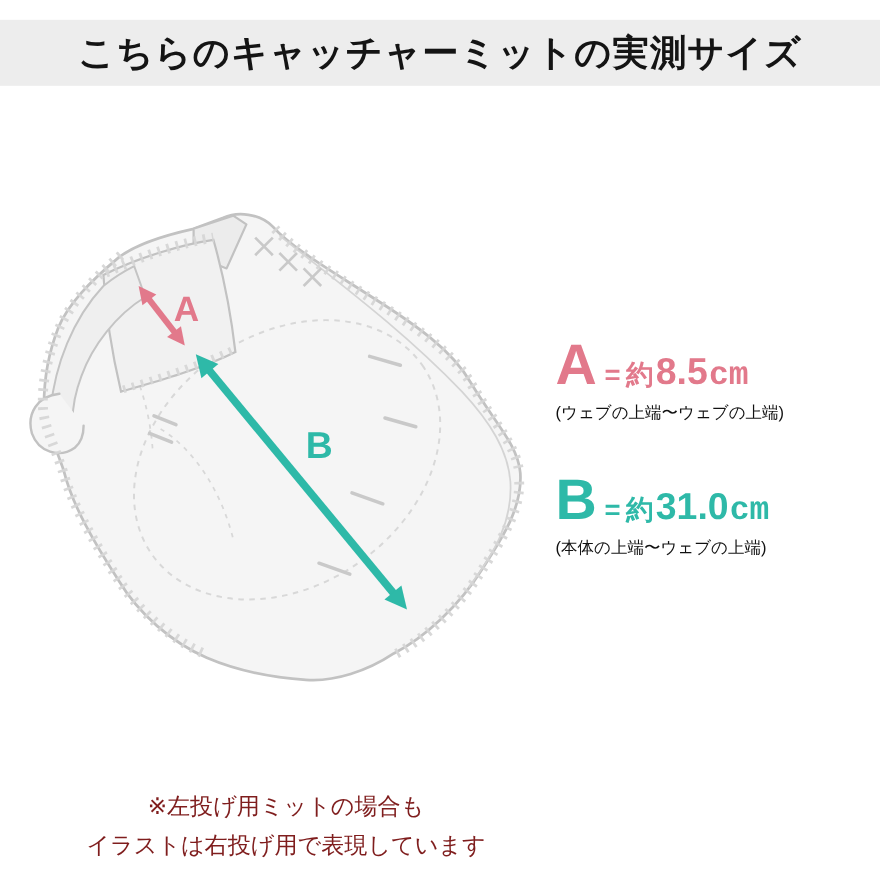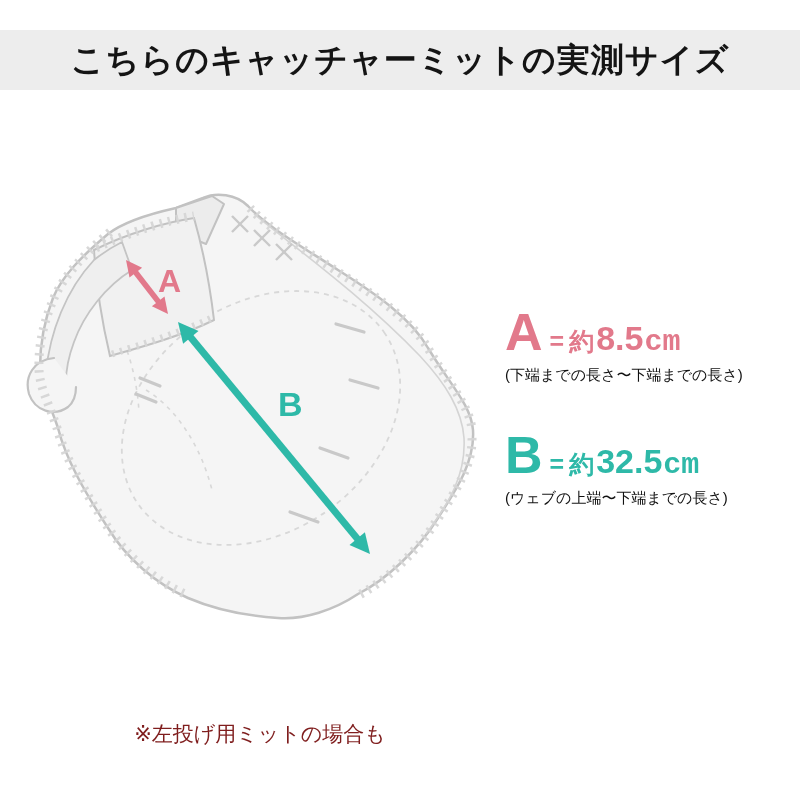--- a/index.html
+++ b/index.html
@@ -3,21 +3,21 @@
 <meta charset="utf-8">
 <style>
   html,body{margin:0;padding:0;}
   body{
     width:800px;height:800px;position:relative;overflow:hidden;
     background:#ffffff;
     font-family:"Liberation Sans","DejaVu Sans",sans-serif;
   }
   .banner{
     position:absolute;left:0;top:18px;width:800px;height:60px;
-    background:#ededed;display:flex;align-items:center;justify-content:center;margin-top:12px;
+    background:#ededed;display:flex;align-items:center;justify-content:center;
   }
   .banner h1{
     margin:0;font-size:33px;font-weight:bold;color:#141414;letter-spacing:1px;
   }
   .mitt-wrap{position:absolute;left:26px;top:190px;width:456px;height:440px;}
   .measures{
     position:absolute;left:505px;top:306px;width:290px;
     display:flex;flex-direction:column;gap:44px;
   }
   .m-row{display:flex;align-items:baseline;white-space:nowrap;}
@@ -124,29 +124,30 @@
 
 <div class="measures">
   <div>
     <div class="m-row row-a">
       <span class="m-letter">A</span>
       <span class="m-eq">=</span>
       <span class="m-approx">約</span>
       <span class="m-value">8.5</span>
       <span class="m-unit">cm</span>
     </div>
-    <div class="m-note">(下端までの長さ〜下端までの長さ)</div>
+    <div class="m-note">(ウェブの上端〜ウェブの上端)</div>
   </div>
   <div>
     <div class="m-row row-b">
       <span class="m-letter">B</span>
       <span class="m-eq">=</span>
       <span class="m-approx">約</span>
-      <span class="m-value">32.5</span>
+      <span class="m-value">31.0</span>
       <span class="m-unit">cm</span>
     </div>
-    <div class="m-note">(ウェブの上端〜下端までの長さ)</div>
+    <div class="m-note">(本体の上端〜ウェブの上端)</div>
   </div>
 </div>
 
 <div class="footnote">
   <div>※左投げ用ミットの場合も</div>
+  <div>イラストは右投げ用で表現しています</div>
 </div>
 
 </body></html>

